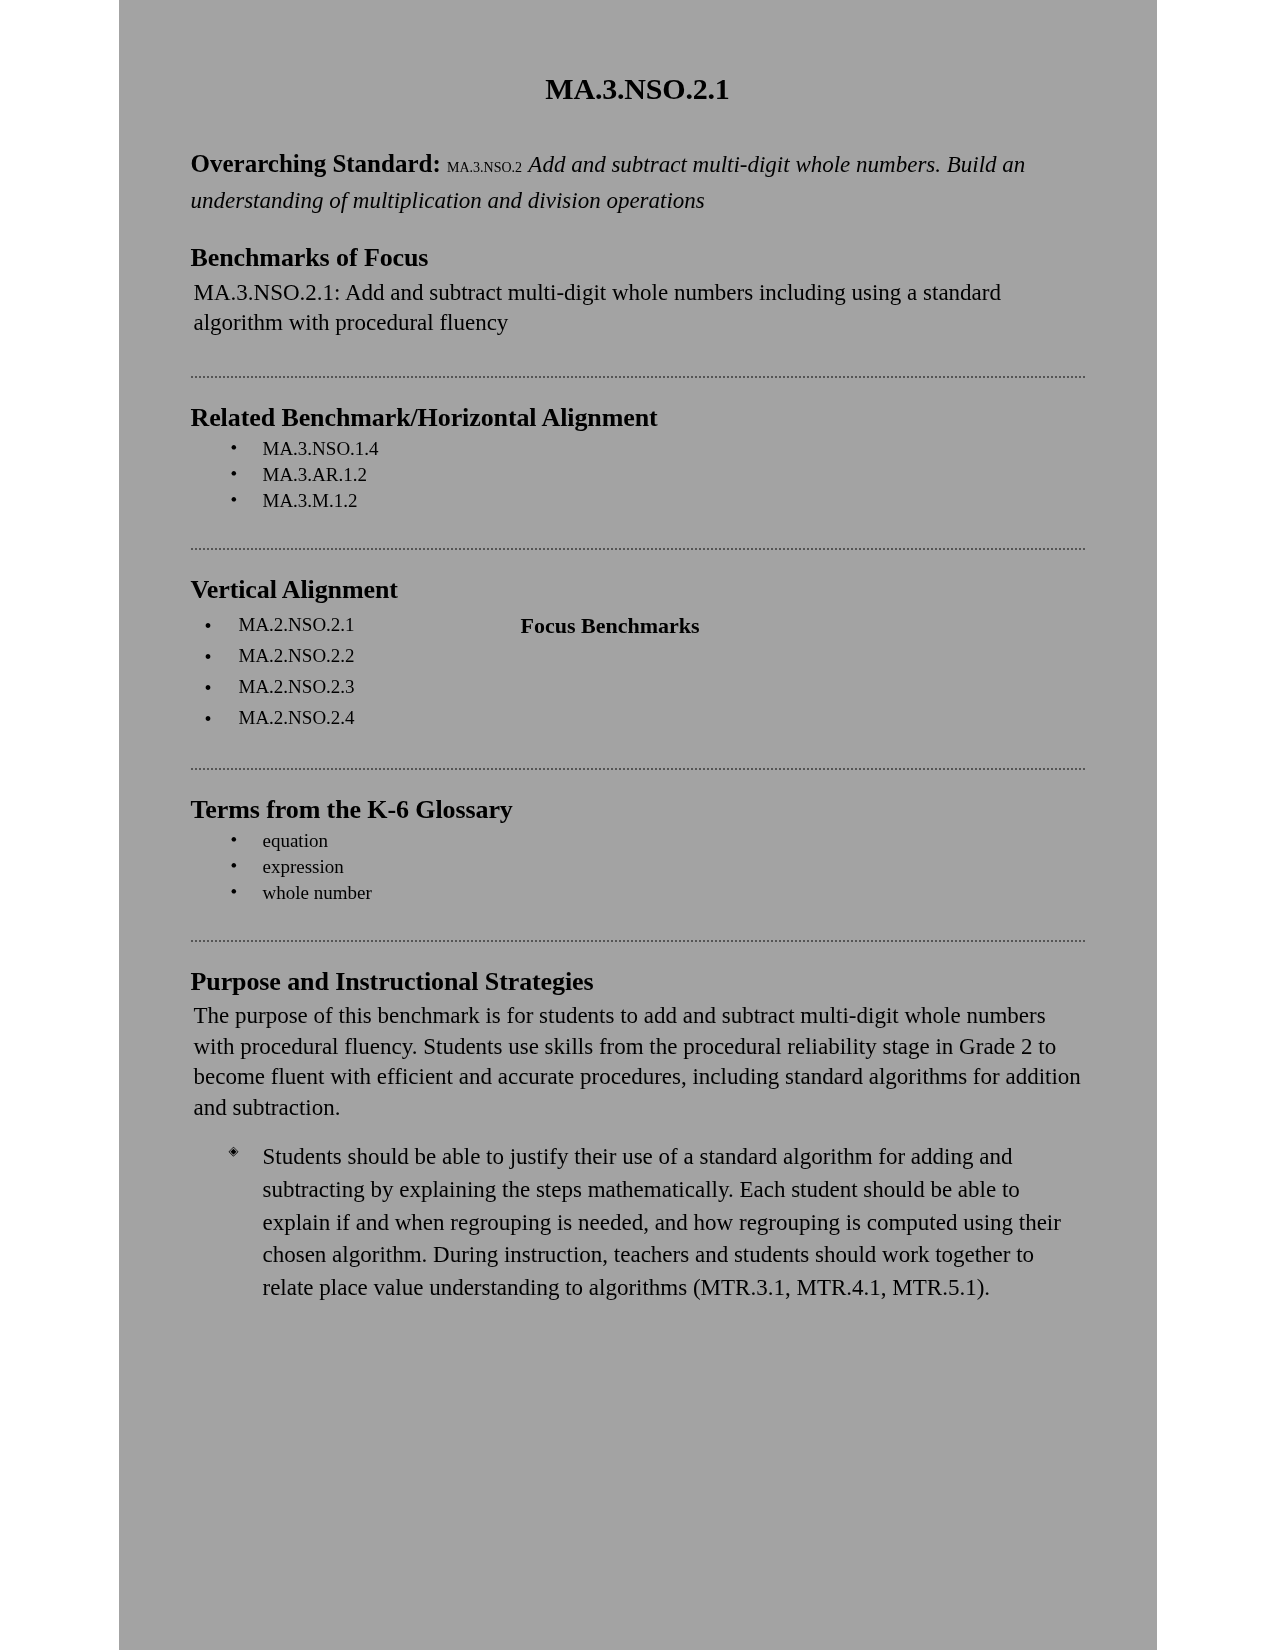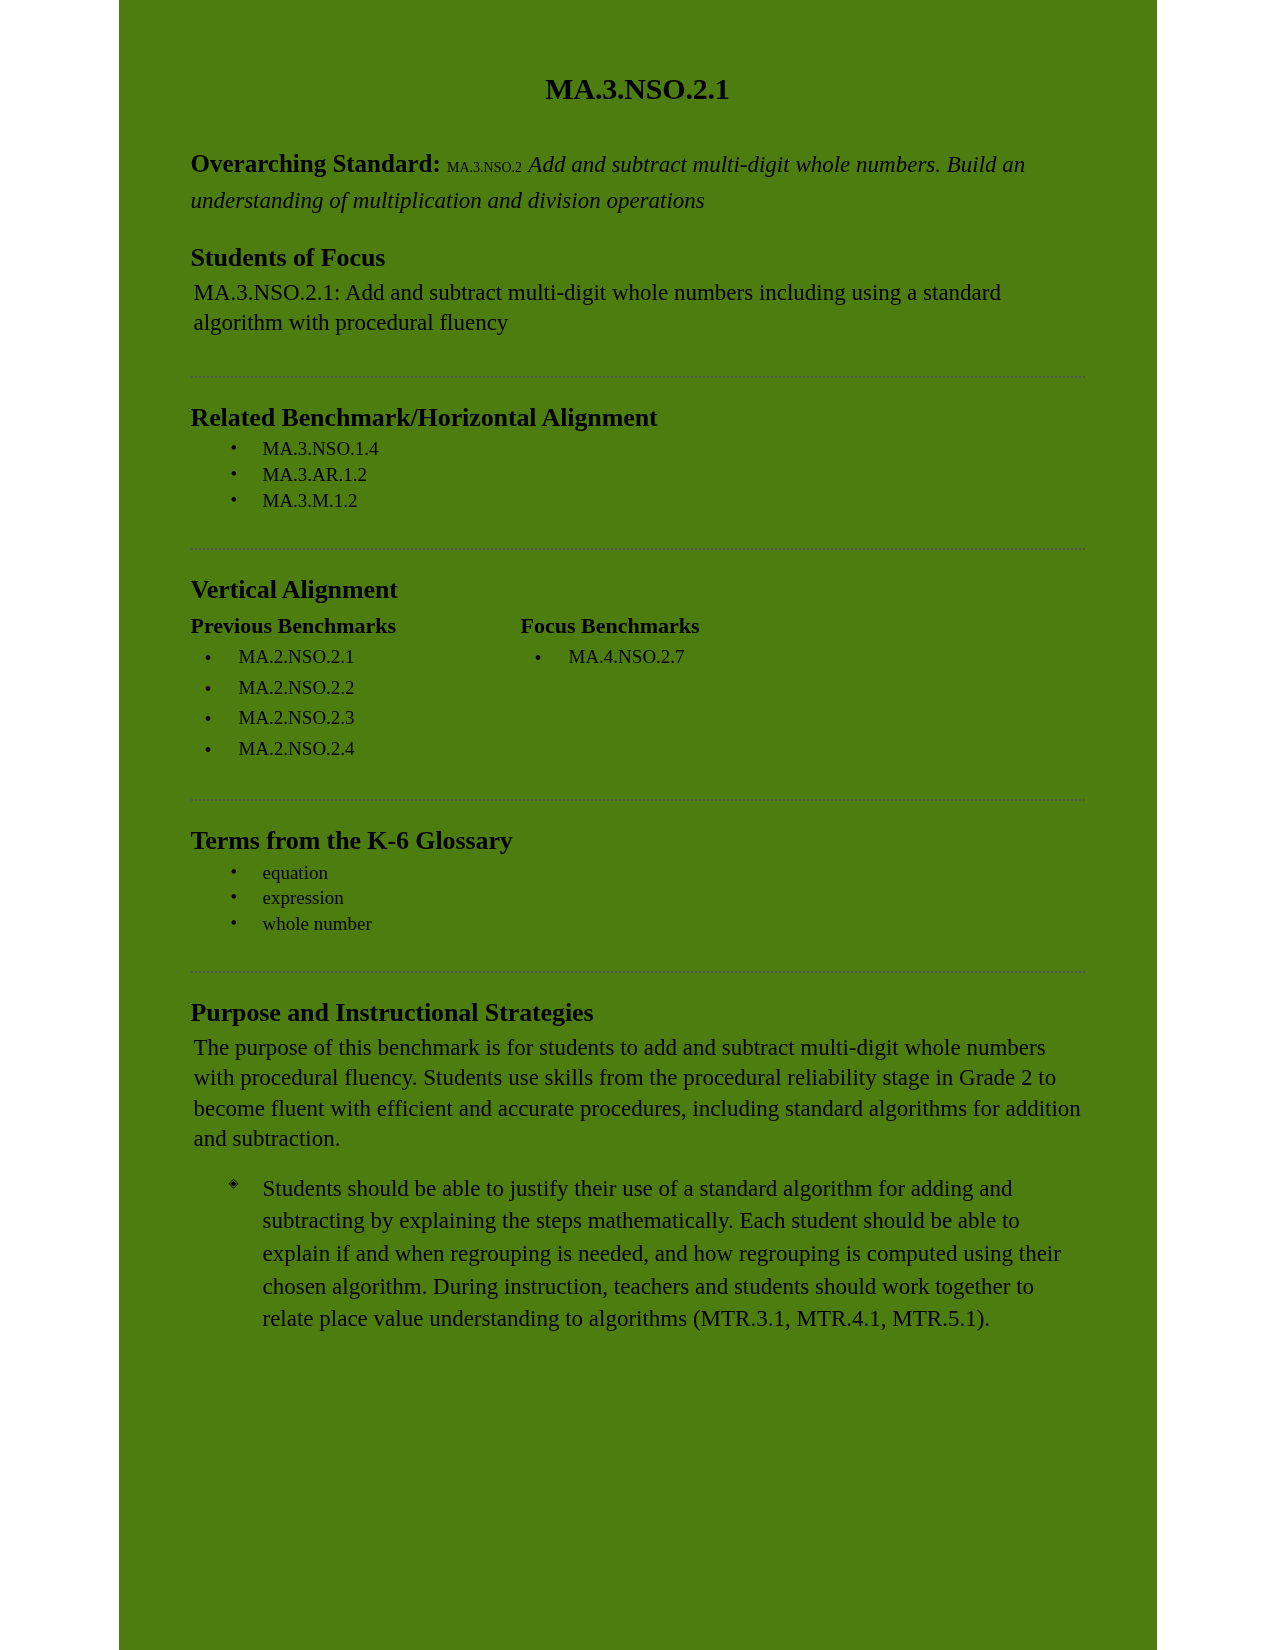--- a/index.html
+++ b/index.html
@@ -9,21 +9,21 @@
   }
   body {
     font-family: "Liberation Serif", "DejaVu Serif", serif;
     color: #000000;
   }
   .page {
     position: relative;
     width: 1038px;
     height: 1650px;
     margin: 0 auto;
-    background: #4d7c0f;
+    background: #a3a3a3;
     overflow: hidden;
     box-sizing: border-box;
     padding: 0 72px 0 72px;
   }
 
   
   .doc-title {
     text-align: center;
     font-weight: bold;
     font-size: 30px;
@@ -163,21 +163,21 @@
 
 <div class="page">
 
   <h1 class="doc-title">MA.3.NSO.2.1</h1>
 
   <p class="overarching">
     <span class="oa-label">Overarching Standard:</span><span>&nbsp;</span><span class="oa-code">MA.3.NSO.2</span><span>&nbsp;</span><span class="oa-desc">Add and subtract multi-digit whole numbers.  Build an understanding of multiplication and division operations</span>
   </p>
 
   <div class="section-block">
-    <h2 class="section-heading">Students of Focus</h2>
+    <h2 class="section-heading">Benchmarks of Focus</h2>
     <p class="body-text">MA.3.NSO.2.1: Add and subtract multi-digit whole numbers including using a standard algorithm with procedural fluency</p>
   </div>
 
   <div class="divider-wrap">
     <hr class="divider">
   </div>
 
   <div class="section-block">
     <h2 class="section-heading">Related Benchmark/Horizontal Alignment</h2>
     <ul class="bullets">
@@ -188,33 +188,29 @@
   </div>
 
   <div class="divider-wrap">
     <hr class="divider">
   </div>
 
   <div class="section-block">
     <h2 class="section-heading">Vertical Alignment</h2>
     <div class="va-columns">
       <div class="va-col-prev">
-        <h3 class="sub-heading">Previous Benchmarks</h3>
         <ul class="bullets va-list">
           <li><span>MA.2.NSO.2.1</span></li>
           <li><span>MA.2.NSO.2.2</span></li>
           <li><span>MA.2.NSO.2.3</span></li>
           <li><span>MA.2.NSO.2.4</span></li>
         </ul>
       </div>
       <div class="va-col-next">
         <h3 class="sub-heading">Focus Benchmarks</h3>
-        <ul class="bullets va-list">
-          <li><span>MA.4.NSO.2.7</span></li>
-        </ul>
       </div>
     </div>
   </div>
 
   <div class="divider-wrap">
     <hr class="divider">
   </div>
 
   <div class="section-block">
     <h2 class="section-heading">Terms from the K-6 Glossary</h2>

